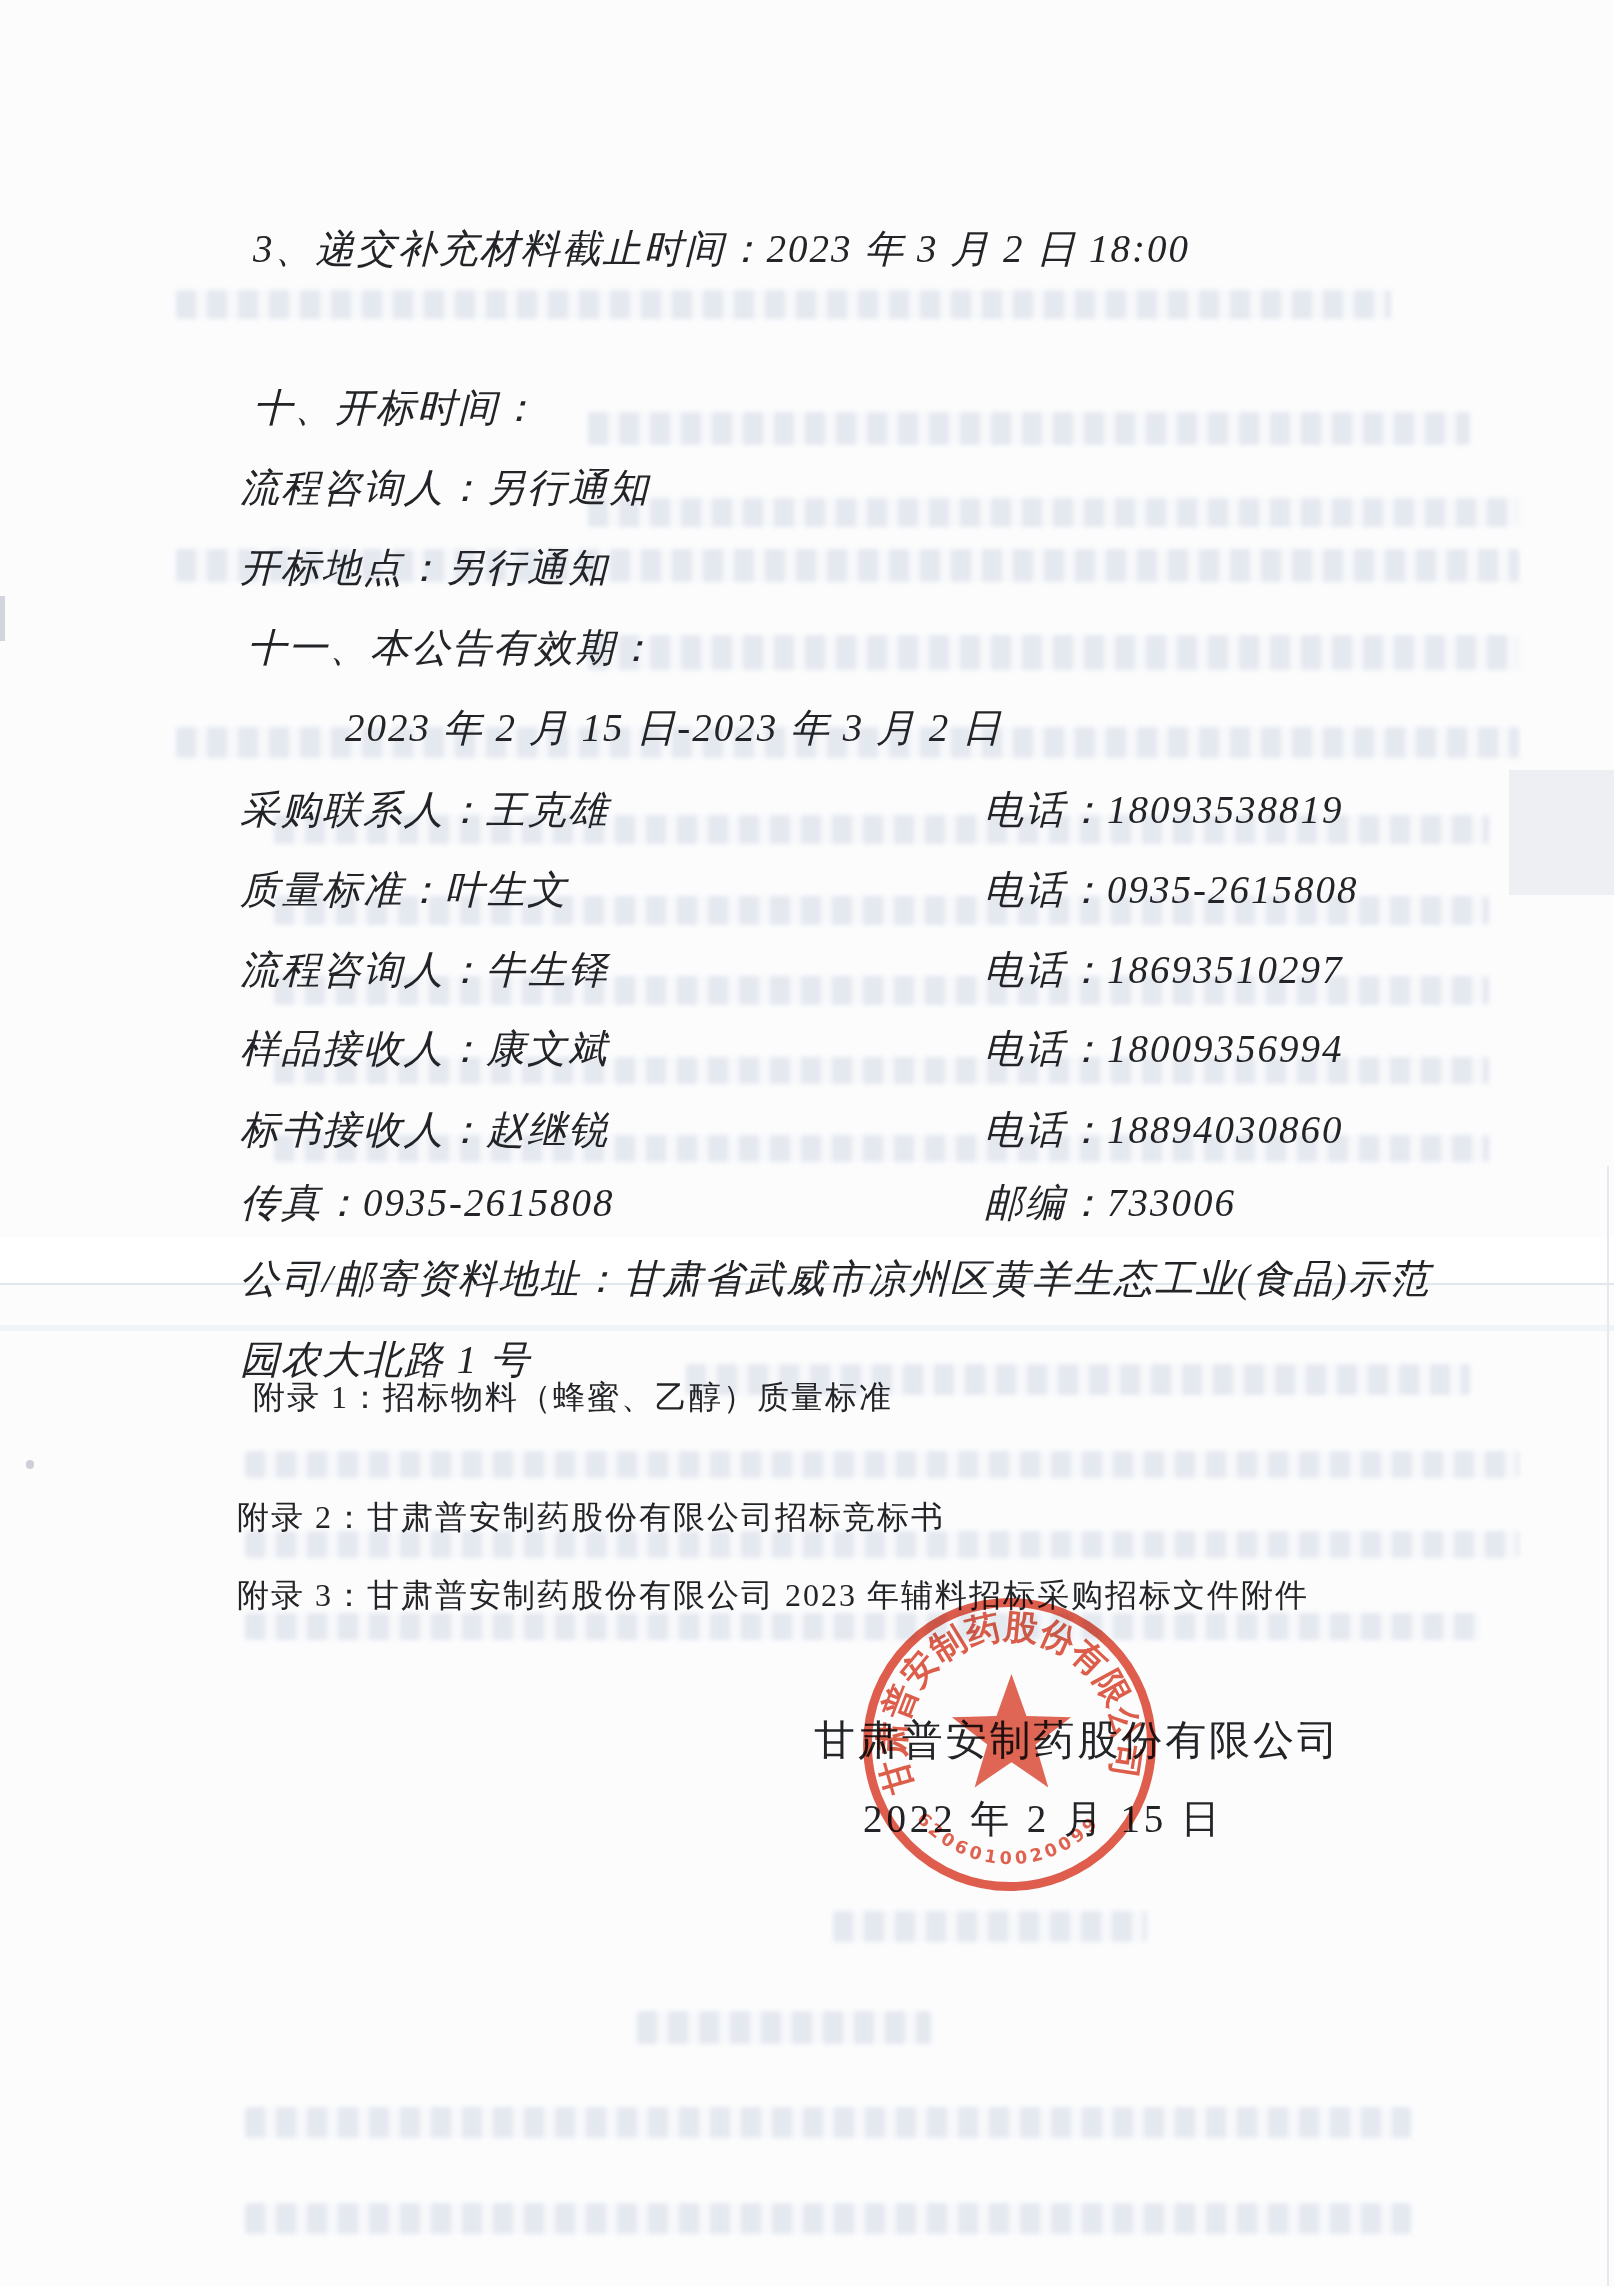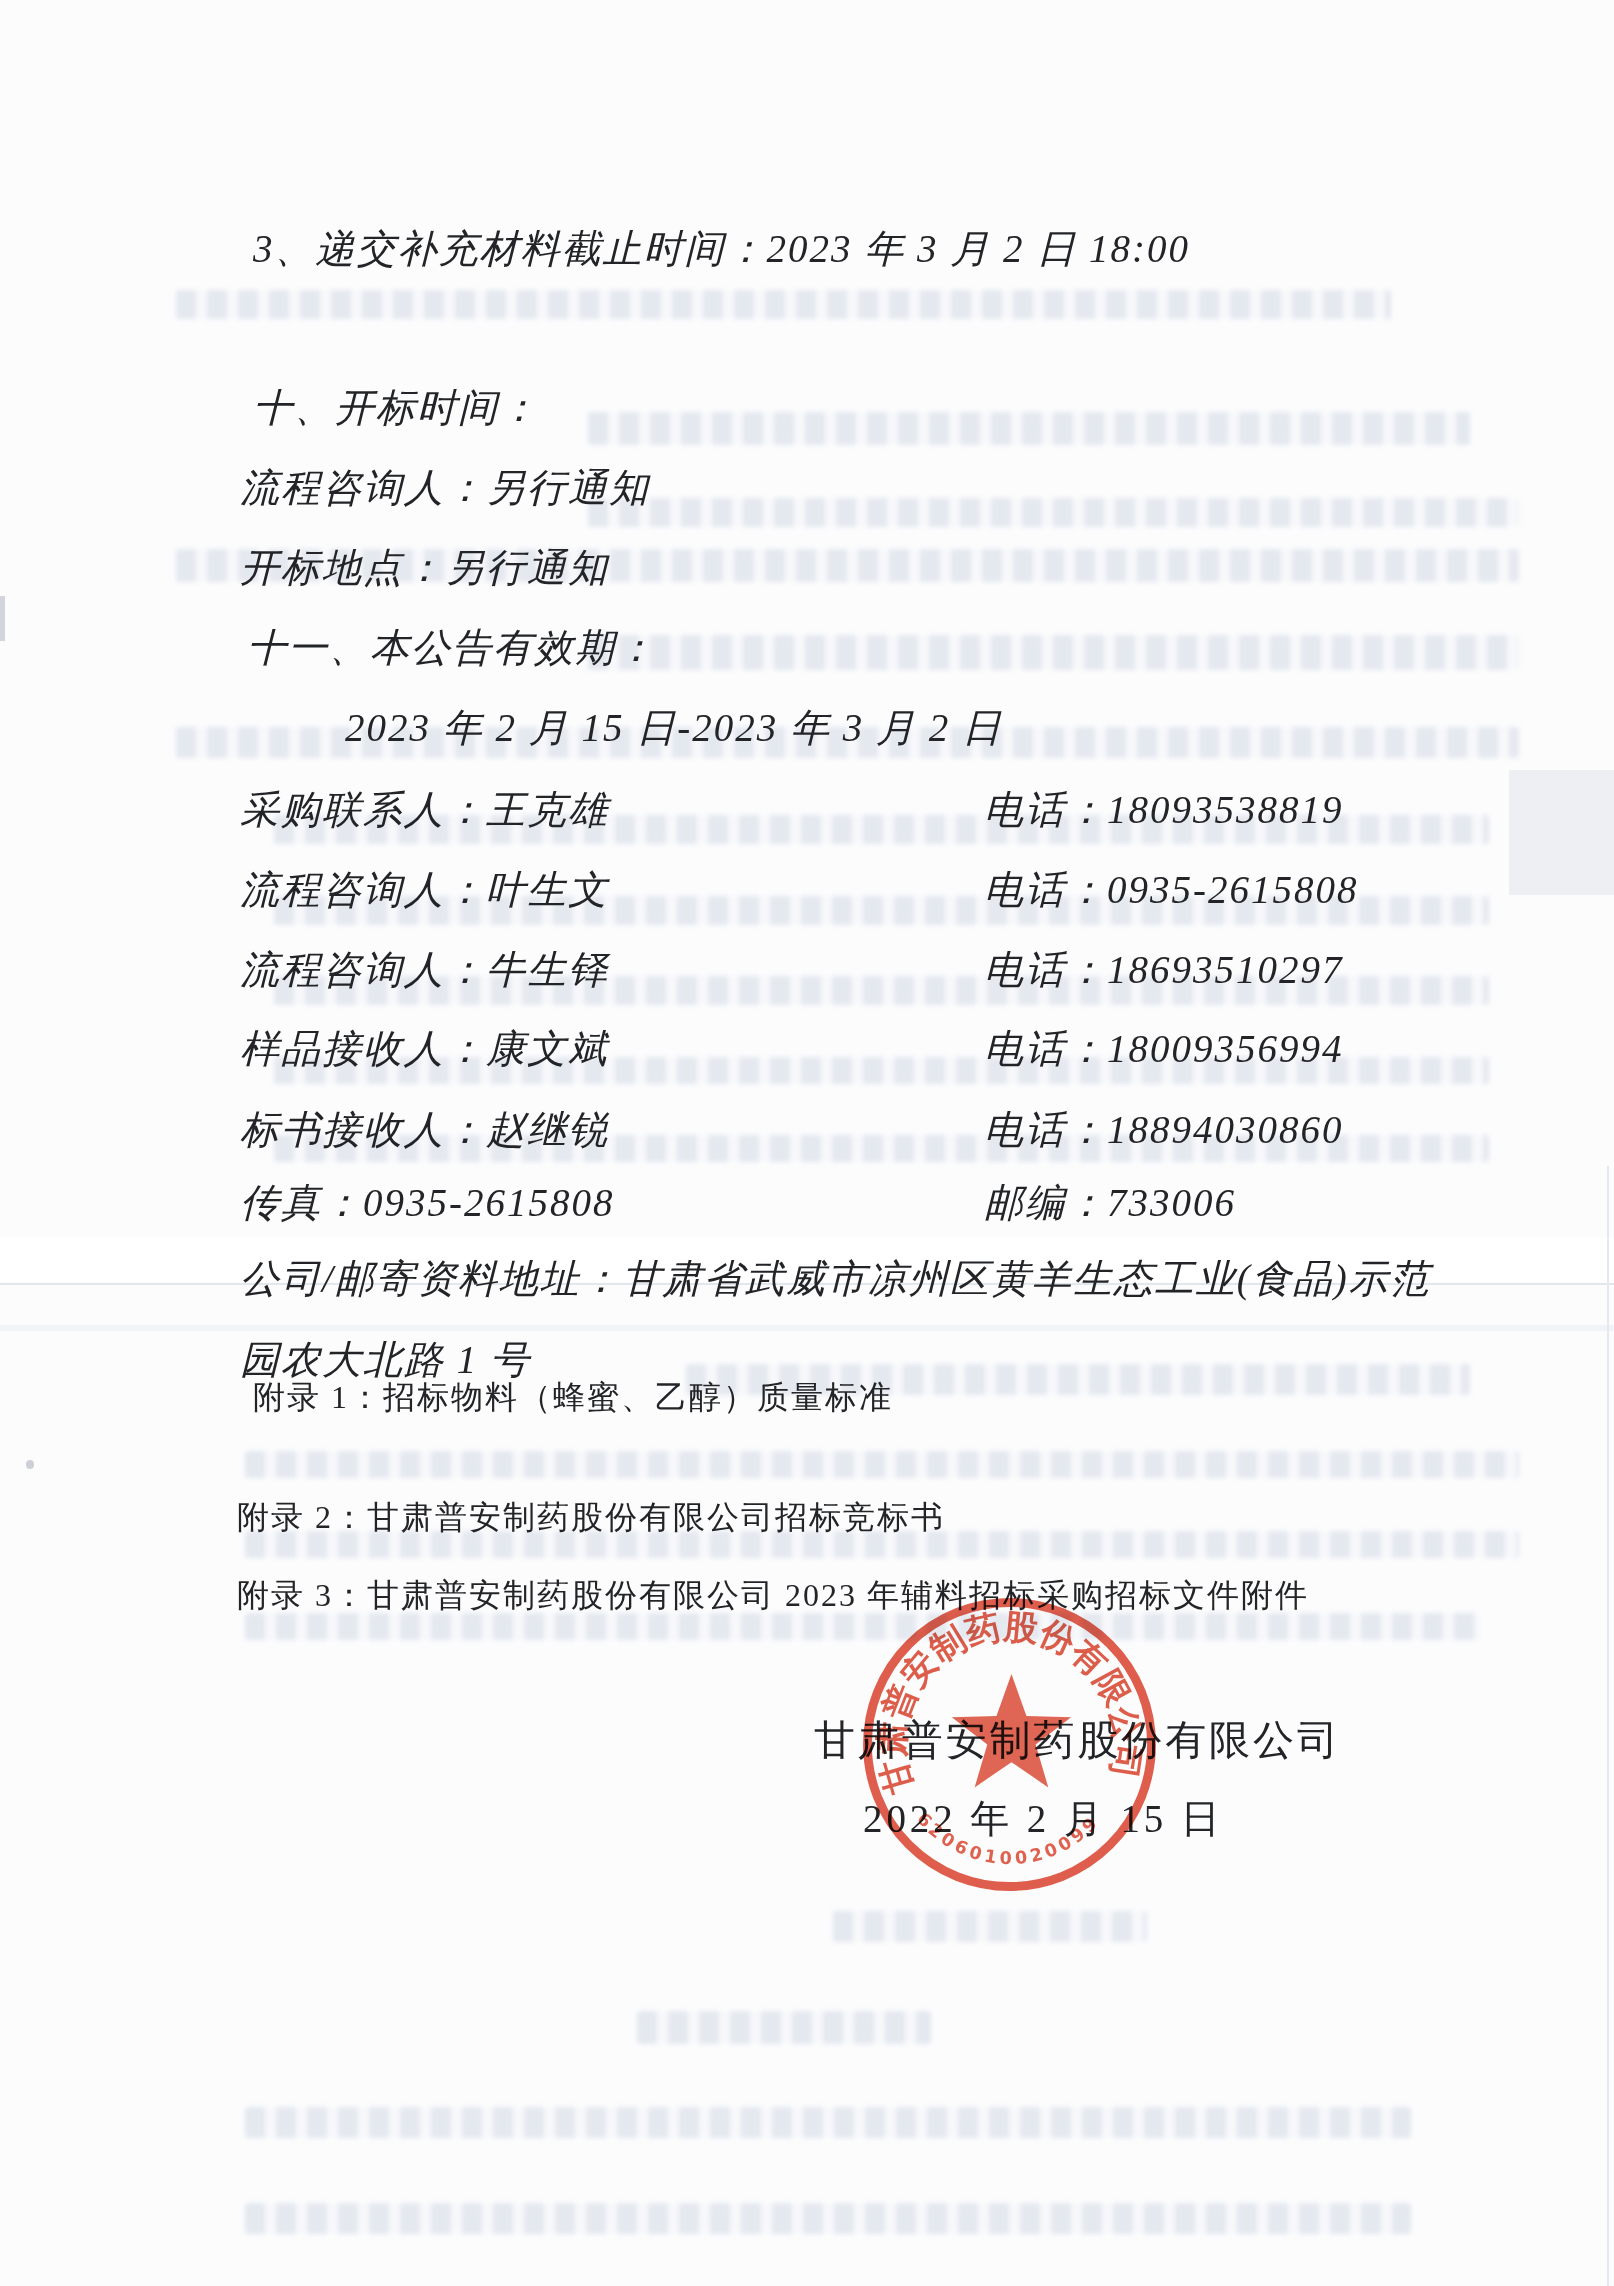--- a/index.html
+++ b/index.html
@@ -93,21 +93,21 @@
   <div class="line body-text" style="left:240px;top:546px;">开标地点：另行通知</div>
 
   <div class="line body-text" style="left:247px;top:626px;">十一、本公告有效期：</div>
   <div class="line body-text" style="left:345px;top:706px;">2023 年 2 月 15 日-2023 年 3 月 2 日</div>
 
   <div class="row body-text" style="top:783px;">
     <span class="role-cell">采购联系人：王克雄</span>
     <span class="phone-cell">电话：18093538819</span>
   </div>
   <div class="row body-text" style="top:863px;">
-    <span class="role-cell">流程咨询人：叶生文</span>
+    <span class="role-cell">质量标准：叶生文</span>
     <span class="phone-cell">电话：0935-2615808</span>
   </div>
   <div class="row body-text" style="top:943px;">
     <span class="role-cell">流程咨询人：牛生铎</span>
     <span class="phone-cell">电话：18693510297</span>
   </div>
   <div class="row body-text" style="top:1022px;">
     <span class="role-cell">样品接收人：康文斌</span>
     <span class="phone-cell">电话：18009356994</span>
   </div>

